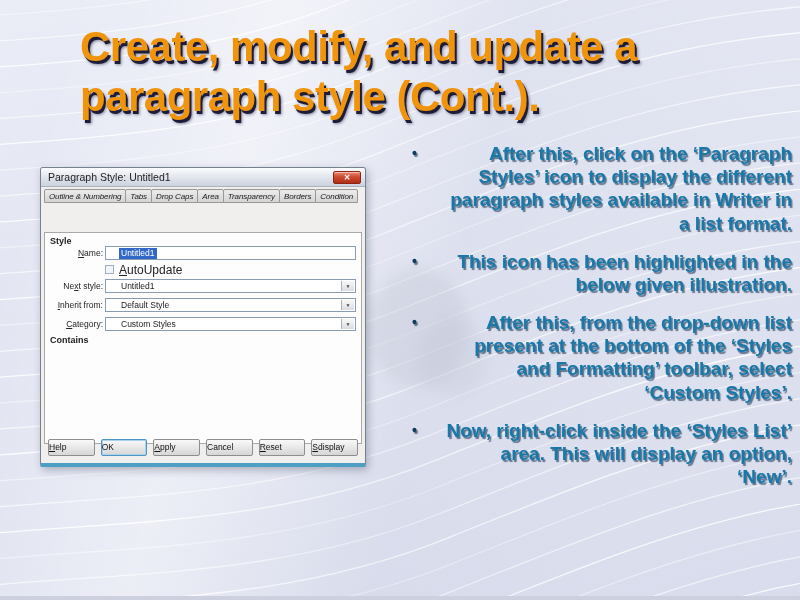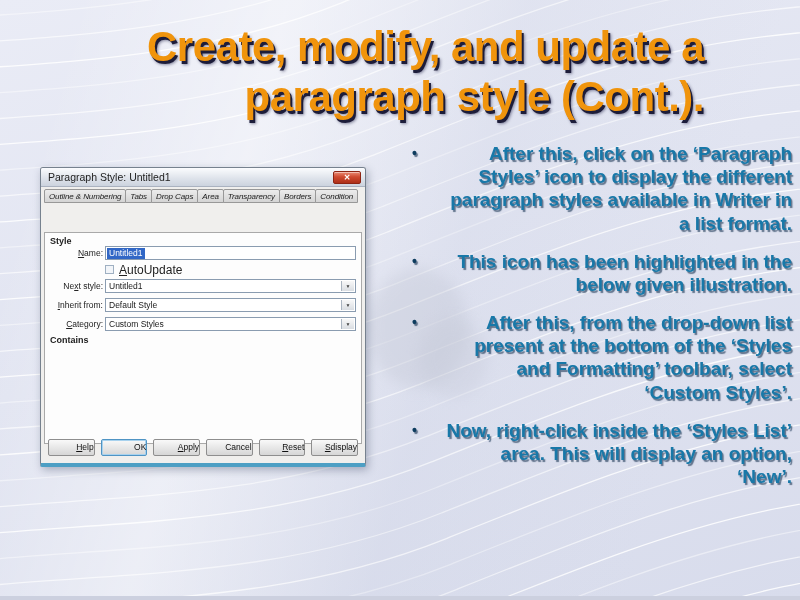--- a/index.html
+++ b/index.html
@@ -11,21 +11,21 @@
   .waves { position:absolute; left:0; top:0; width:800px; height:600px; }
   .sheen { position:absolute; inset:0;
            background:linear-gradient(105deg, rgba(255,255,255,0) 8%, rgba(255,255,255,.45) 30%,
                       rgba(205,210,228,.22) 55%, rgba(255,255,255,0) 82%); }
   .blob { position:absolute; background:#c3c7d5; border-radius:50%; filter:blur(7px); }
   .blob1 { left:368px; top:268px; width:100px; height:120px; opacity:.38; }
   .blob2 { left:418px; top:318px; width:70px; height:80px; opacity:.30; }
   .bottom-edge { position:absolute; left:0; bottom:0; width:100%; height:4px; background:#ccd0df; }
 
   
-  .slide-title { position:absolute; left:64px; top:22px; width:640px; text-align:right;
+  .slide-title { position:absolute; left:80px; top:22px; width:640px; text-align:left;
                  font-weight:700; font-size:42px; line-height:1.20; letter-spacing:-0.5px;
                  color:#f0940c;
                  text-shadow:2px 3px 0 #1d1d3a, 3px 4px 3px rgba(20,20,60,.45); }
 
   
   .bullets { position:absolute; left:412px; top:142px; width:380px;
              font-weight:700; font-size:19px; line-height:1.22; color:#1878a8;
              text-shadow:1.5px 1.5px 1px rgba(13,42,74,.6); }
   .bullet-item { display:flex; margin-bottom:15px; }
   .bullet-marker { flex:0 0 30px; font-size:14px; padding-top:3px; color:#0d3c5e; }
@@ -57,37 +57,37 @@
   .tab.active { position:relative; z-index:3; height:16px; margin-top:-1px;
                 background:#fdfdfd; border-bottom:1px solid #fdfdfd; line-height:15px; }
 
   .panel { position:absolute; left:3px; right:3px; top:64px; height:212px;
            background:#fdfdfd; border:1px solid #a9a9a9; }
   .sec-head { position:absolute; left:5px; font-weight:bold; font-size:9px; color:#222; }
   .fld-label { position:absolute; left:2px; width:56px; text-align:right;
                font-size:8.5px; line-height:13px; color:#222; }
   .mn { text-decoration:underline; }
   .input, .combo { position:absolute; left:60px; right:5px; height:14px;
-                   background:#fff; border:1px solid #8a9cb0; }
+                   background:#fff; border:1px solid #8a9cb0;padding-left:12px; }
   .sel { display:inline-block; margin:1px; background:#3167c6; color:#fff;
          font-size:8.5px; line-height:11px; padding:0 2px; }
   .combo-text { display:block; font-size:8.5px; line-height:12px; padding-left:3px;
                 padding-right:16px; overflow:hidden; white-space:nowrap; }
   .combo-arrow { position:absolute; right:1px; top:1px; bottom:1px; width:13px;
                  background:linear-gradient(#f8f8f8,#d9dde2); border-left:1px solid #aab4c0;
                  display:flex; align-items:center; justify-content:center;
                  font-size:5px; color:#444; }
   .checkbox { position:absolute; left:60px; width:9px; height:9px; background:#f2f5f9;
               border:1px solid #9fb0c2; }
   .cb-label { position:absolute; left:74px; font-size:12px; line-height:12px; color:#222; }
   .contains-text { position:absolute; left:13px; font-size:8.5px; color:#222; }
 
   .btnrow { position:absolute; left:7px; right:7px; bottom:7px; height:17px;
             display:flex; justify-content:space-between; gap:6px; }
-  .btn { flex:1; text-align:right; font-size:8.5px; line-height:15px; color:#111;
+  .btn { flex:1; text-align:left; font-size:8.5px; line-height:15px; color:#111;
          background:linear-gradient(#f9f9f9,#e4e4e4 60%,#d6d6d6);
          border:1px solid #8e8e8e; border-radius:2px; cursor:default; }
   .btn.ok { border:1px solid #4f94c4; box-shadow:inset 0 0 0 1px #a8d2ee; }
 </style>
 </head>
 <body>
 
 <div class="slide">
 
   <svg class="waves" id="waves" viewBox="0 0 800 600" aria-hidden="true">

